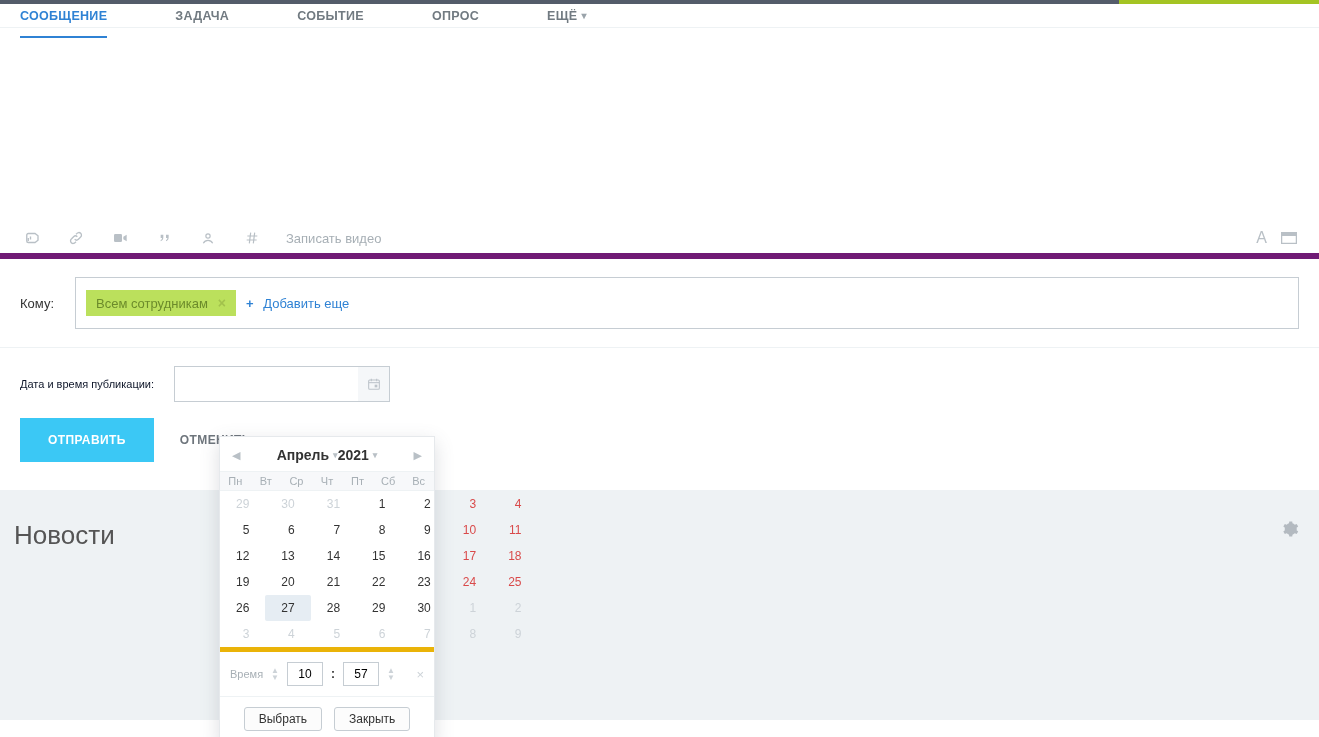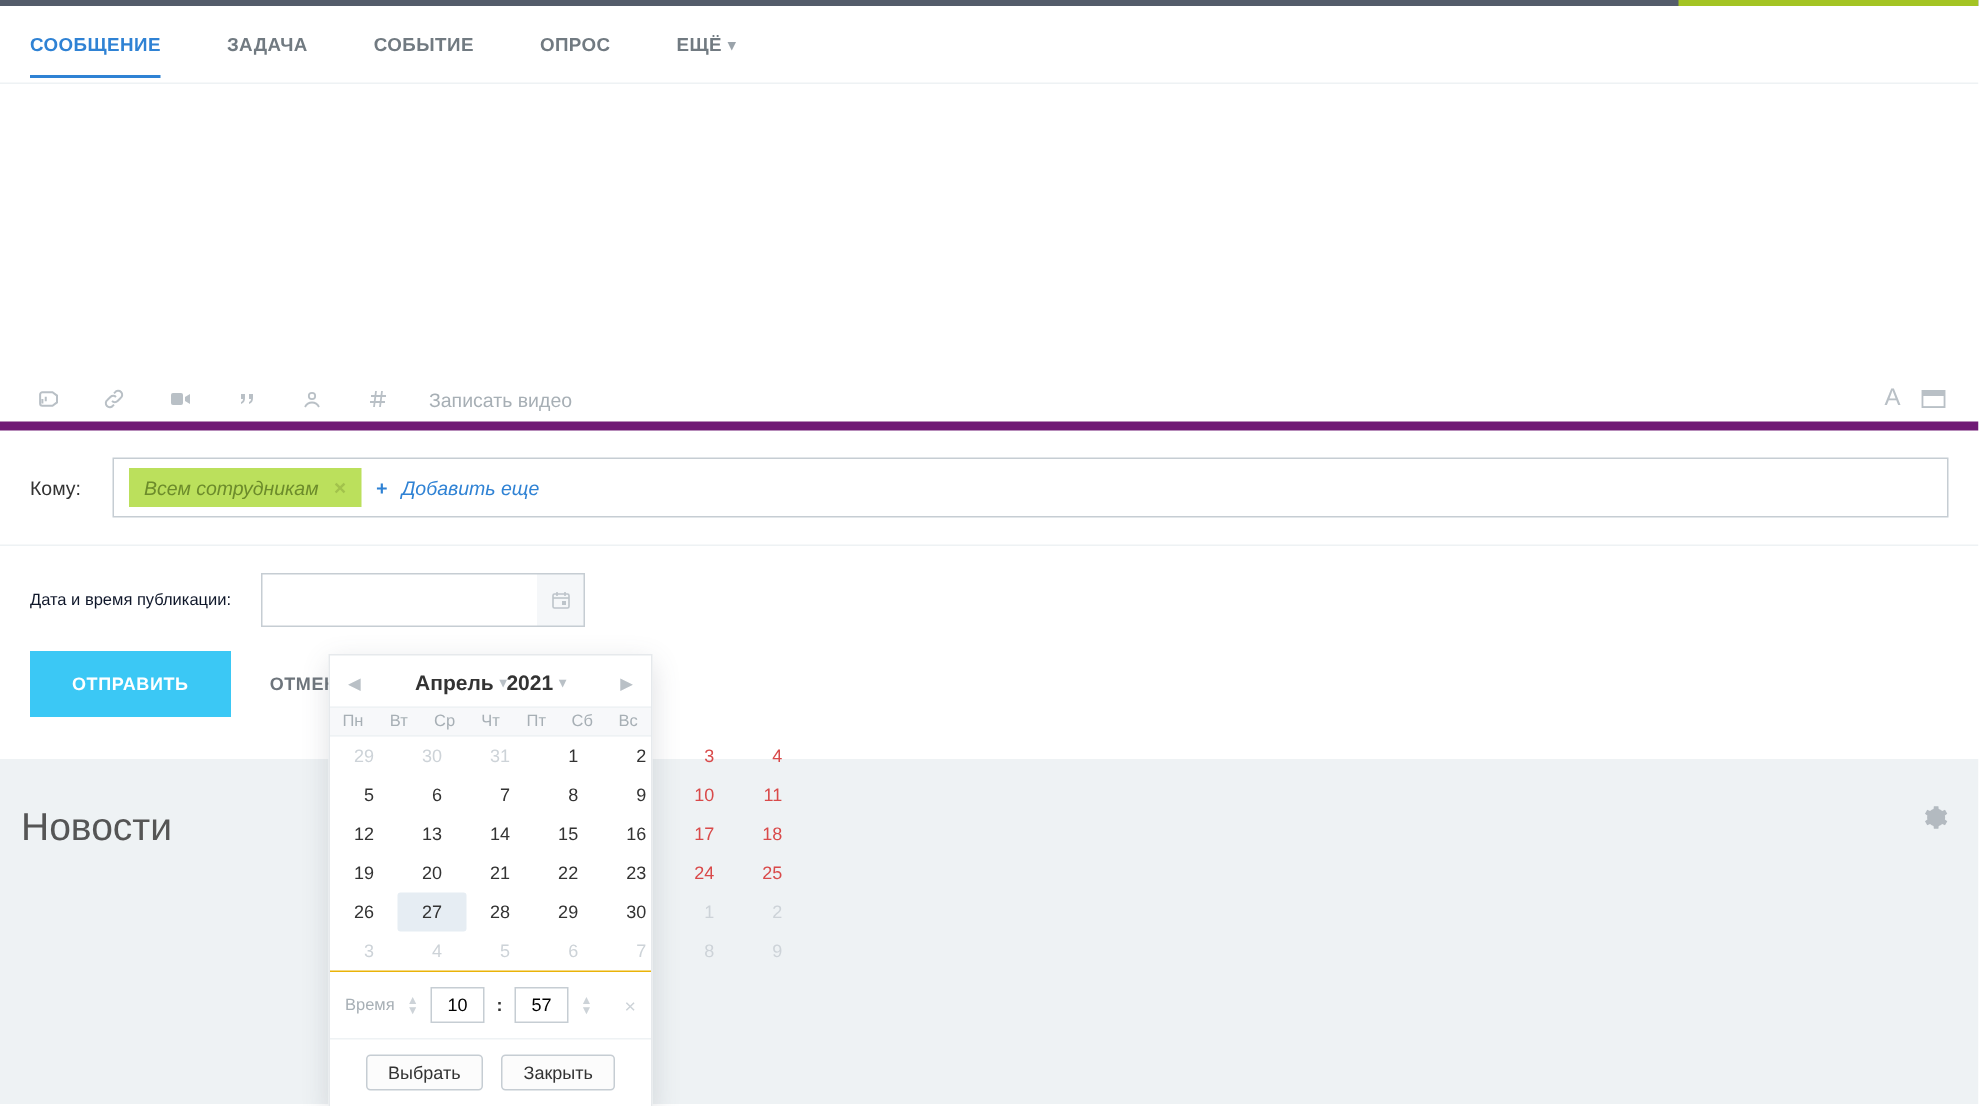--- a/index.html
+++ b/index.html
@@ -8,41 +8,41 @@
     font-family: "Helvetica Neue", Arial, sans-serif;
     font-size: 13px;
     color: #333;
     background: #fff;
     width: 1319px;
   }
   .top-strip { height: 4px; background: #545c6a; position: relative; }
   .top-strip .accent { position: absolute; right: 0; top: 0; height: 4px; width: 200px; background: #a4c423; }
 
   
-  .tabs { display: flex; align-items: center; gap: 44px; padding: 0 20px; height: 52px; border-bottom: 1px solid #eef2f4; }
+  .tabs { display: flex; align-items: center; gap: 68px; padding: 0 20px; height: 24px; border-bottom: 1px solid #eef2f4; }
   .tab { color: #717a81; font-size: 12.5px; font-weight: 700; letter-spacing: .3px; cursor: pointer; text-transform: uppercase; height: 42px; display: flex; align-items: center; position: relative; }
   .tab.active { color: #2f82d4; }
   .tab.active::after { content: ""; position: absolute; left: 0; right: 0; bottom: -1px; height: 2px; background: #2f82d4; }
   .tab .caret { margin-left: 4px; font-size: 10px; color: #9aa3aa; }
 
   
   .editor-area { height: 195px; }
 
   .editor-toolbar { display: flex; align-items: center; height: 36px; padding: 0 22px; color: #b9c0c6; border-bottom: 6px solid #701a75; }
   .editor-toolbar .tb-icon { width: 20px; height: 16px; display: inline-flex; align-items: center; justify-content: center; margin-right: 24px; cursor: pointer; }
   .editor-toolbar .tb-icon svg { fill: #b9c0c6; }
   .editor-toolbar .rec-video { color: #a7afb5; font-size: 13px; cursor: pointer; }
   .editor-toolbar .spacer { flex: 1; }
   .editor-toolbar .right-icons { display: flex; align-items: center; gap: 14px; color: #b9c0c6; }
   .editor-toolbar .right-icons .ic { cursor: pointer; }
 
   
   .to-row { display: flex; align-items: center; padding: 18px 20px; border-bottom: 1px solid #eef2f4; }
   .to-label { color: #333; font-size: 13px; width: 55px; }
-  .to-input { flex: 1; border: 1px solid #c6cdd3; background: #fff; height: 40px; display: flex; align-items: center; padding: 0 10px; gap: 10px; font-style: italic; }
+  .to-input { flex: 1; border: 1px solid #c6cdd3; background: #fff; height: 52px; display: flex; align-items: center; padding: 0 10px; gap: 10px; }
   .chip { background: #bbe05c; color: #6c8b2b; font-size: 13px; padding: 5px 10px; display: inline-flex; align-items: center; gap: 10px; }
   .chip .remove { color: #a2c24c; font-weight: 700; font-size: 14px; cursor: pointer; }
   .add-more { color: #2f82d4; font-size: 13px; cursor: pointer; }
   .add-more .plus { color: #2f82d4; font-weight: 700; margin-right: 6px; }
 
   
   .pubdate-row { display: flex; align-items: center; gap: 20px; padding: 18px 20px 0 20px; }
   .pubdate-label { color: #0f172a; font-size: 11px; }
   .date-input-wrap { position: relative; display: inline-flex; align-items: center; }
   .date-input { width: 216px; height: 36px; border: 1px solid #c6cdd3; padding: 0 40px 0 10px; font-size: 13px; color: #333; background: #fff; }
@@ -82,21 +82,21 @@
   .dp-head .dp-center { display: flex; align-items: center; gap: 0; flex: 1; justify-content: center; }
   .dp-month, .dp-year { font-weight: 600; font-size: 14px; color: #333; cursor: pointer; display: inline-flex; align-items: center; gap: 4px; }
   .dp-month .c, .dp-year .c { font-size: 9px; color: #b9c0c6; }
   .dp-dow { display: grid; grid-template-columns: repeat(7, 1fr); background: #f7f8fa; border-top: 1px solid #eef2f4; border-bottom: 1px solid #eef2f4; }
   .dp-dow span { text-align: center; color: #a7afb5; font-size: 11px; padding: 3px 0; }
   .dp-grid { display: grid; grid-template-columns: repeat(7, 1fr); }
   .dp-cell { text-align: right; padding: 6px 16px; font-size: 12px; cursor: pointer; }
   .dp-cell.muted { color: #cdd3d8; }
   .dp-cell.weekend { color: #d94a4a; }
   .dp-cell.today { background: #e6edf3; border-radius: 2px; color: #333; }
-  .dp-time-row { display: flex; align-items: center; padding: 10px 10px; border-top: 1px solid #eab308; gap: 8px; }
+  .dp-time-row { display: flex; align-items: center; padding: 10px 10px; border-top: 5px solid #eab308; gap: 8px; }
   .dp-time-label { color: #a7afb5; font-size: 11px; }
   .dp-time-input { width: 36px; height: 24px; border: 1px solid #c6cdd3; text-align: center; font-size: 12px; }
   .dp-spin { display: inline-flex; flex-direction: column; color: #cdd3d8; font-size: 8px; line-height: 7px; cursor: pointer; }
   .dp-colon { font-weight: 700; color: #333; }
   .dp-time-clear { margin-left: auto; color: #cdd3d8; cursor: pointer; font-size: 13px; }
   .dp-actions { display: flex; gap: 12px; justify-content: center; padding: 10px 0 12px; border-top: 1px solid #eef2f4; }
   .dp-btn { background: #fcfcfc; border: 1px solid #c6cdd3; border-radius: 3px; padding: 4px 14px; font-size: 12px; cursor: pointer; color: #333; }
 
   svg { display: block; }
 </style>

